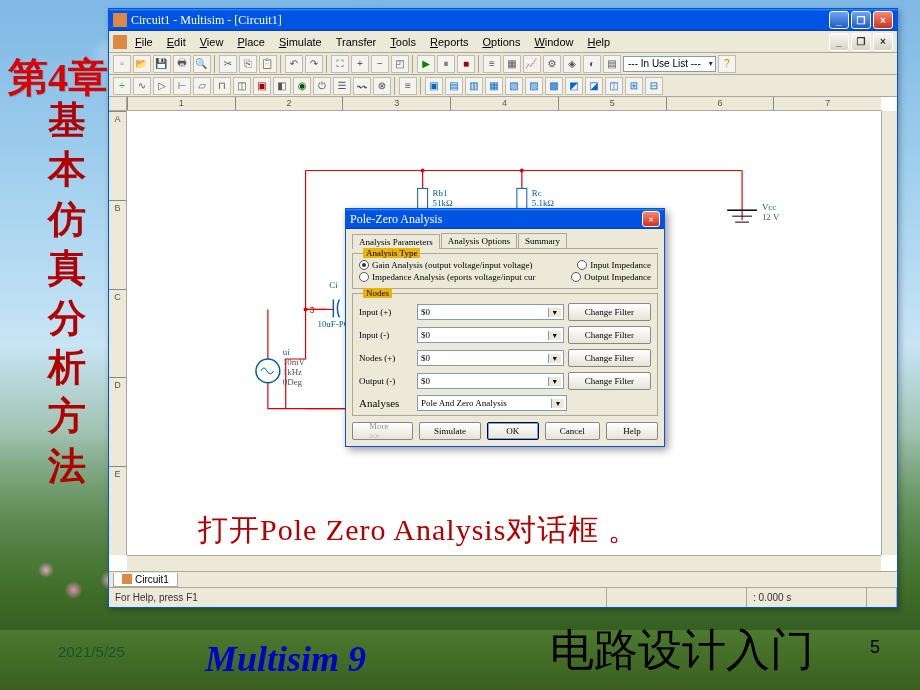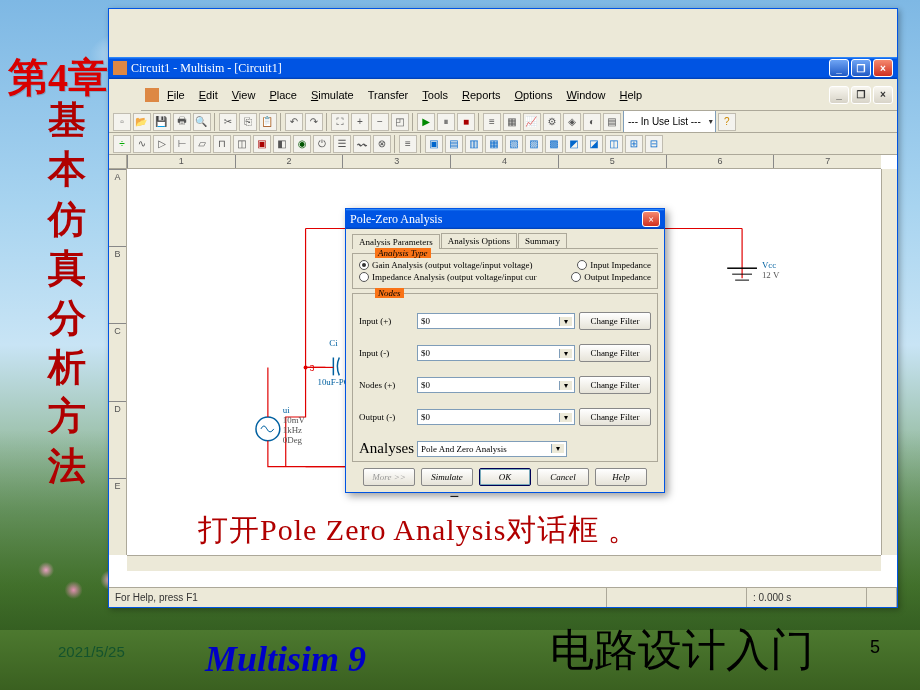--- a/index.html
+++ b/index.html
@@ -11,36 +11,36 @@
 
 .chapter-title { position: absolute; left: 8px; top: 50px; font-size: 40px; font-weight: bold; color: #d80000; font-family: "KaiTi", serif; text-shadow: 1px 1px 0 rgba(0,0,0,.15); z-index: 50; }
 .subtitle { position: absolute; left: 48px; top: 96px; width: 40px; font-size: 38px; color: #b00000; font-family: "KaiTi", serif; line-height: 1.3; z-index: 50; font-weight: bold; letter-spacing: 2px; }
 .caption { position: absolute; left: 198px; top: 510px; font-size: 30px; color: #b00000; font-family: Liberation Serif, serif; z-index: 50; letter-spacing: 1px; }
 .footer-date { position: absolute; left: 58px; bottom: 30px; font-size: 15px; color: #14532d; z-index: 50; }
 .footer-page { position: absolute; right: 40px; bottom: 32px; font-size: 18px; color: #000; z-index: 50; }
 .footer-brand { position: absolute; left: 205px; bottom: 10px; font-size: 36px; font-style: italic; font-weight: bold; color: #0000c8; font-family: "Times New Roman", serif; z-index: 50; }
 .footer-cn { position: absolute; left: 550px; bottom: 10px; font-size: 44px; color: #000; font-family: "STXingkai", "KaiTi", serif; z-index: 50; }
 
 .app-window { position: absolute; left: 108px; top: 8px; width: 790px; height: 600px; background: #ece9d8; border: 1px solid #0054e3; display: flex; flex-direction: column; box-shadow: 2px 2px 6px rgba(0,0,0,.3); font-family: Tahoma, sans-serif; font-size: 11px; z-index: 10; }
-.titlebar { height: 22px; background: linear-gradient(180deg, #3a95ff, #0054e3 10%, #0054e3 90%, #003db0); display: flex; align-items: center; padding: 0 4px; color: #fff; margin-top: 48px; }
+.titlebar { height: 22px; background: linear-gradient(180deg, #3a95ff, #0054e3 10%, #0054e3 90%, #003db0); display: flex; align-items: center; padding: 0 4px; color: #fff; }
 .titlebar .icon { width: 14px; height: 14px; background: #d84; margin-right: 4px; }
 .titlebar .title { flex: 1; font-size: 12px; font-family: "SimSun", serif; }
 .winbtns { display: flex; gap: 2px; }
 .winbtn { width: 20px; height: 18px; background: linear-gradient(180deg,#6fa5f5,#205ac5); border: 1px solid #fff; border-radius: 3px; display: flex; align-items: center; justify-content: center; color: #fff; font-size: 10px; font-weight: bold; }
 .winbtn.close { background: linear-gradient(180deg,#f5896f,#d03020); }
 
-.menubar { height: 32px; background: #ece9d8; display: flex; align-items: center; padding: 0 4px; gap: 2px; border-bottom: 1px solid #aca899; margin-left: 32px; }
+.menubar { height: 22px; background: #ece9d8; display: flex; align-items: center; padding: 0 4px; gap: 2px; border-bottom: 1px solid #aca899; }
 .menubar .mdi-icon { width: 14px; height: 14px; background: #d84; }
 .menubar span { padding: 2px 6px; }
 .menubar span u { text-decoration: underline; }
 
 .toolbar { height: 22px; background: #ece9d8; display: flex; align-items: center; padding: 1px 4px; gap: 2px; border-bottom: 1px solid #aca899; flex-wrap: nowrap; overflow: hidden; }
 .tbbtn { width: 18px; height: 18px; background: #f4f3ee; border: 1px solid #c0bcb0; display: flex; align-items: center; justify-content: center; font-size: 10px; color: #555; }
 .tbsep { width: 2px; height: 18px; border-left: 1px solid #aca899; margin: 0 1px; }
-.tbcombo { height: 23px; border: 1px solid #7f9db9; background: #fff; font-size: 10px; padding: 0 14px 0 4px; display: flex; align-items: center; position: relative; }
+.tbcombo { height: 16px; border: 1px solid #7f9db9; background: #fff; font-size: 10px; padding: 0 14px 0 4px; display: flex; align-items: center; position: relative; }
 .tbcombo::after { content: "▾"; position: absolute; right: 2px; font-size: 8px; color: #333; }
 
 .workspace { flex: 1; display: flex; background: #fff; position: relative; overflow: hidden; }
 .ruler-corner { position: absolute; left: 0; top: 0; width: 18px; height: 14px; background: #ece9d8; border-right: 1px solid #aca899; border-bottom: 1px solid #aca899; z-index: 3; }
 .ruler-h { position: absolute; left: 18px; right: 16px; top: 0; height: 14px; background: #ece9d8; border-bottom: 1px solid #aca899; display: flex; z-index: 2; }
 .ruler-h div { flex: 1; border-left: 1px solid #888; font-size: 9px; text-align: center; color: #555; padding-top: 1px; }
 .ruler-v { position: absolute; left: 0; top: 14px; bottom: 32px; width: 18px; background: #ece9d8; border-right: 1px solid #aca899; display: flex; flex-direction: column; z-index: 2; }
 .ruler-v div { flex: 1; border-top: 1px solid #888; font-size: 9px; text-align: center; color: #555; writing-mode: horizontal-tb; padding-top: 2px; }
 
 .canvas { position: absolute; left: 18px; top: 14px; right: 16px; bottom: 32px; background: #fff; background-image: radial-gradient(circle, #bbb 0.5px, transparent 0.5px); background-size: 12px 12px; }
@@ -60,36 +60,36 @@
 
 .dialog { position: absolute; left: 345px; top: 208px; width: 320px; background: #ece9d8; border: 1px solid #0054e3; box-shadow: 3px 3px 8px rgba(0,0,0,.4); font-family: Tahoma, "SimSun"; font-size: 9px; z-index: 40; }
 .dlg-title { height: 20px; background: linear-gradient(180deg, #3a95ff, #0054e3 10%, #0054e3 90%, #003db0); display: flex; align-items: center; padding: 0 4px; color: #fff; font-size: 12px; font-family: "SimSun", serif; }
 .dlg-title span { flex: 1; }
 .dlg-close { width: 18px; height: 16px; background: linear-gradient(180deg,#f5896f,#d03020); border: 1px solid #fff; border-radius: 3px; display: flex; align-items: center; justify-content: center; font-weight: bold; font-size: 10px; }
 .dlg-body { padding: 4px 6px 6px; }
 .tabs { display: flex; border-bottom: 1px solid #aca899; margin-bottom: 4px; }
 .tabs div { padding: 2px 6px; border: 1px solid #aca899; border-bottom: none; background: #ece9d8; font-size: 9px; margin-right: 1px; }
 .tabs div.active { background: #ece9d8; position: relative; top: 1px; }
 .groupbox { border: 1px solid #aca899; padding: 4px 6px; margin-bottom: 4px; position: relative; }
-.groupbox .legend { position: absolute; top: -6px; left: 22px; background: #f97316; padding: 0 3px; font-size: 9px; font-style: italic; }
+.groupbox .legend { position: absolute; top: -6px; left: 10px; background: #eab308; padding: 0 3px; font-size: 9px; }
 .radio-row { display: flex; justify-content: space-between; margin: 2px 0; }
 .radio-item { display: flex; align-items: center; gap: 3px; font-size: 9px; }
 .radio { width: 10px; height: 10px; border: 1px solid #555; border-radius: 50%; background: #fff; position: relative; flex-shrink: 0; }
 .radio.checked::after { content: ""; position: absolute; inset: 2px; background: #333; border-radius: 50%; }
-.node-row { display: flex; align-items: center; gap: 4px; margin: 14px 0; }
+.node-row { display: flex; align-items: center; gap: 4px; margin: 5px 0; }
 .node-row .lbl { width: 54px; font-size: 9px; }
 .node-row .combo { flex: 1; height: 16px; border: 1px solid #7f9db9; background: #fff; display: flex; align-items: center; padding: 0 3px; font-size: 9px; position: relative; }
 .node-row .combo::after { content: "▾"; position: absolute; right: 2px; width: 12px; text-align: center; background: #ece9d8; border-left: 1px solid #7f9db9; font-size: 8px; }
-.btn { height: 18px; border: 1px solid #888; background: linear-gradient(#fff,#e6e3d8); padding: 0 8px; font-size: 9px; display: flex; align-items: center; justify-content: center; border-radius: 2px; }
+.btn { height: 18px; border: 1px solid #888; background: linear-gradient(#fff,#e6e3d8); padding: 0 16px; font-size: 9px; display: flex; align-items: center; justify-content: center; border-radius: 2px; }
 .btn.small { min-width: 72px; }
 .btn.disabled { color: #999; }
-.dlg-buttons { display: flex; gap: 6px; justify-content: center; margin-top: 6px; font-style: italic; }
+.dlg-buttons { display: flex; gap: 6px; justify-content: center; margin-top: 6px; }
 .dlg-buttons .btn { min-width: 52px; }
 .analyses-row { display: flex; align-items: center; gap: 4px; margin-top: 4px; }
-.analyses-row .lbl { width: 54px; font-size: 15px; }
+.analyses-row .lbl { width: 54px; font-size: 11px; }
 .analyses-row .combo { width: 150px; height: 16px; border: 1px solid #7f9db9; background: #fff; display: flex; align-items: center; padding: 0 3px; font-size: 9px; position: relative; }
 .analyses-row .combo::after { content: "▾"; position: absolute; right: 2px; width: 12px; text-align: center; background: #ece9d8; border-left: 1px solid #7f9db9; font-size: 8px; }
 </style>
 </head>
 <body>
 
 <div class="slide-bg"></div>
 <div class="chapter-title">第4章</div>
 <div class="subtitle">基本仿真分析方法</div>
 <div class="caption">打开Pole Zero Analysis对话框 。</div>
@@ -258,20 +258,26 @@
         <line x1="326" y1="330" x2="334" y2="330" stroke="#000"></line>
 
         <circle cx="298" cy="60" r="2" fill="#e00000"></circle>
         <circle cx="398" cy="60" r="2" fill="#e00000"></circle>
         <circle cx="180" cy="200" r="2" fill="#e00000"></circle>
         <circle cx="330" cy="300" r="2" fill="#e00000"></circle>
       </svg>
     </div>
     <div class="scroll-v"></div>
     <div class="scroll-h"></div>
+    <div class="tabstrip">
+      <div class="tab">
+        <div class="tabicon"></div>
+        <span>Circuit1</span>
+      </div>
+    </div>
   </div>
   <div class="statusbar">
     <div class="cell" style="flex:1">For Help, press F1</div>
     <div class="cell" style="width:140px"></div>
     <div class="cell" style="width:120px">: 0.000 s</div>
     <div class="cell" style="width:30px"></div>
   </div>
 </div>
 
 <div class="dialog">
@@ -293,21 +299,21 @@
             <span>Gain Analysis (output voltage/input voltage)</span>
           </div>
         <div class="radio-item">
             <div class="radio"></div>
             <span>Input Impedance</span>
           </div>
       </div>
       <div class="radio-row">
         <div class="radio-item">
             <div class="radio"></div>
-            <span>Impedance Analysis (output voltage/input cur</span>
+            <span>Impedance Analysis (eports voltage/input cur</span>
           </div>
         <div class="radio-item">
             <div class="radio"></div>
             <span>Output Impedance</span>
           </div>
       </div>
     </div>
     <div class="groupbox">
       <div class="legend">Nodes</div>
       <div class="node-row">

